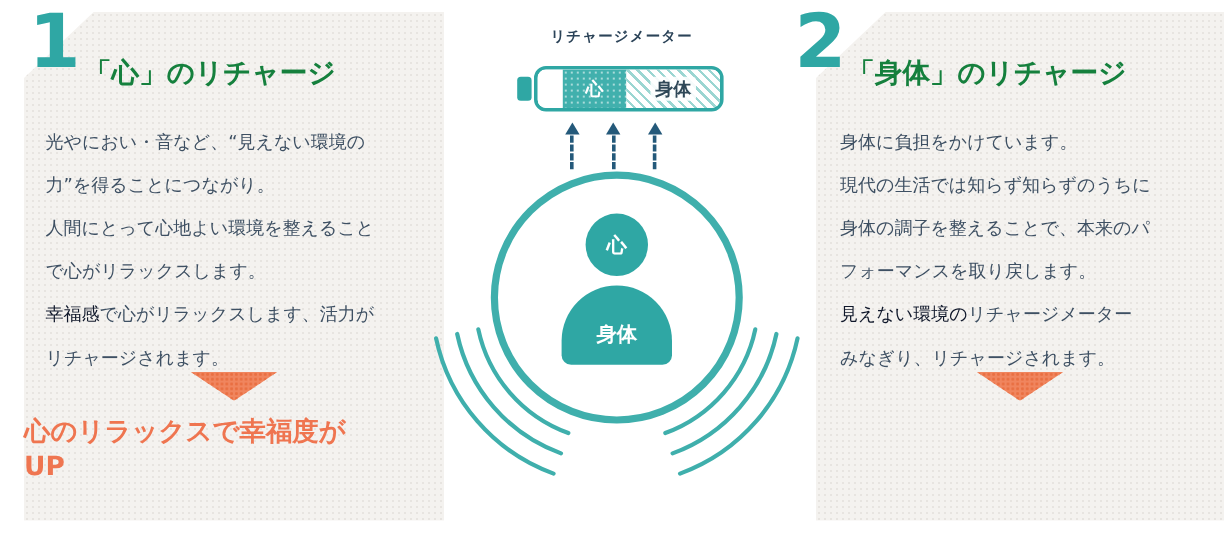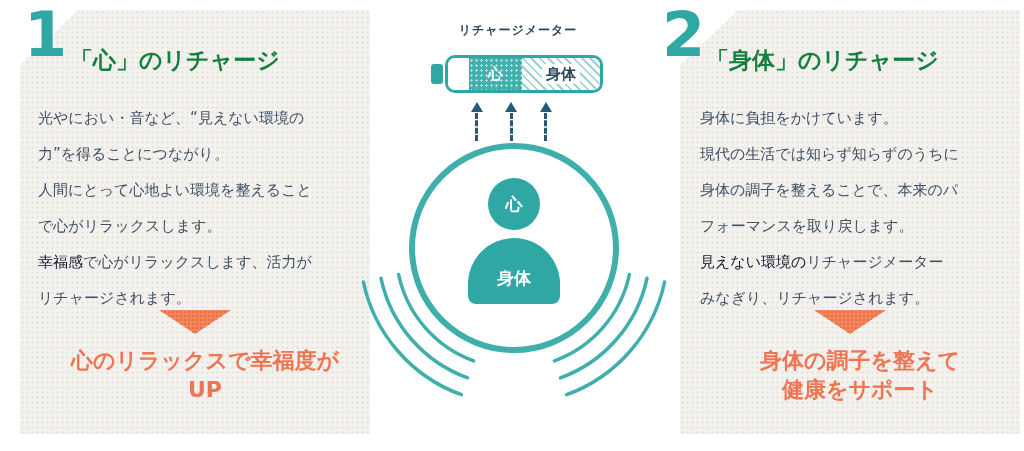--- a/index.html
+++ b/index.html
@@ -20,22 +20,22 @@
   .card-left .card-title{left:50px;}
   .card-right .card-title{left:26px;}
   .body-text{position:absolute;top:90px;left:18px;right:16px;font-size:15px;color:#3e5063;line-height:36px;}
   .card-right .body-text{left:20px;}
   .hl{color:#0f172a;}
   .down-triangle{position:absolute;top:300px;left:50%;margin-left:-36px;width:72px;height:24px;
     clip-path:polygon(0 0,100% 0,50% 100%);
     background-color:#f0855e;
     background-image:radial-gradient(#e96f42 1.1px, rgba(255,255,255,0.0) 1.2px);
     background-size:4px 4px;}
-  .conclusion{position:absolute;top:336px;left:0;right:0;text-align:center;
-    color:#ef7550;font-size:22px;font-weight:bold;line-height:29px;margin-left:20px;}
+  .conclusion{position:absolute;top:336px;left:0;right:0;
+    color:#ef7550;font-size:22px;font-weight:bold;line-height:29px;}
 
   
   .meter-label{position:absolute;left:412px;top:22px;width:212px;text-align:center;
     font-size:12px;font-weight:bold;color:#2b4358;letter-spacing:1px;}
   .battery{position:absolute;left:431px;top:55px;width:172px;height:38px;}
   .battery-terminal{position:absolute;left:0;top:9px;width:12px;height:20px;background:#2fa7a4;border-radius:3px;}
   .battery-body{position:absolute;left:14px;top:0;width:158px;height:38px;box-sizing:border-box;
     border:3px solid #2fa7a4;border-radius:10px;background:#ffffff;overflow:hidden;display:flex;}
   .seg{height:100%;display:flex;align-items:center;justify-content:center;}
   .seg-empty{width:21px;background:#ffffff;}
@@ -94,24 +94,20 @@
     <h2 class="card-title">「身体」のリチャージ</h2>
     <div class="body-text">
       <div>身体に負担をかけています。</div>
       <div>現代の生活では知らず知らずのうちに</div>
       <div>身体の調子を整えることで、本来のパ</div>
       <div>フォーマンスを取り戻します。</div>
       <div><span class="hl">見えない環境の</span><span>リチャージメーター</span></div>
       <div>みなぎり、リチャージされます。</div>
     </div>
     <div class="down-triangle"></div>
-    <div class="conclusion">
-      <span>身体の調子を整えて</span><br>
-      <span>健康をサポート</span>
-    </div>
   </section>
 
   <div class="meter-label">リチャージメーター</div>
 
   <div class="battery">
     <div class="battery-terminal"></div>
     <div class="battery-body">
       <div class="seg seg-empty"></div>
       <div class="seg seg-mind">
           <span>心</span>

